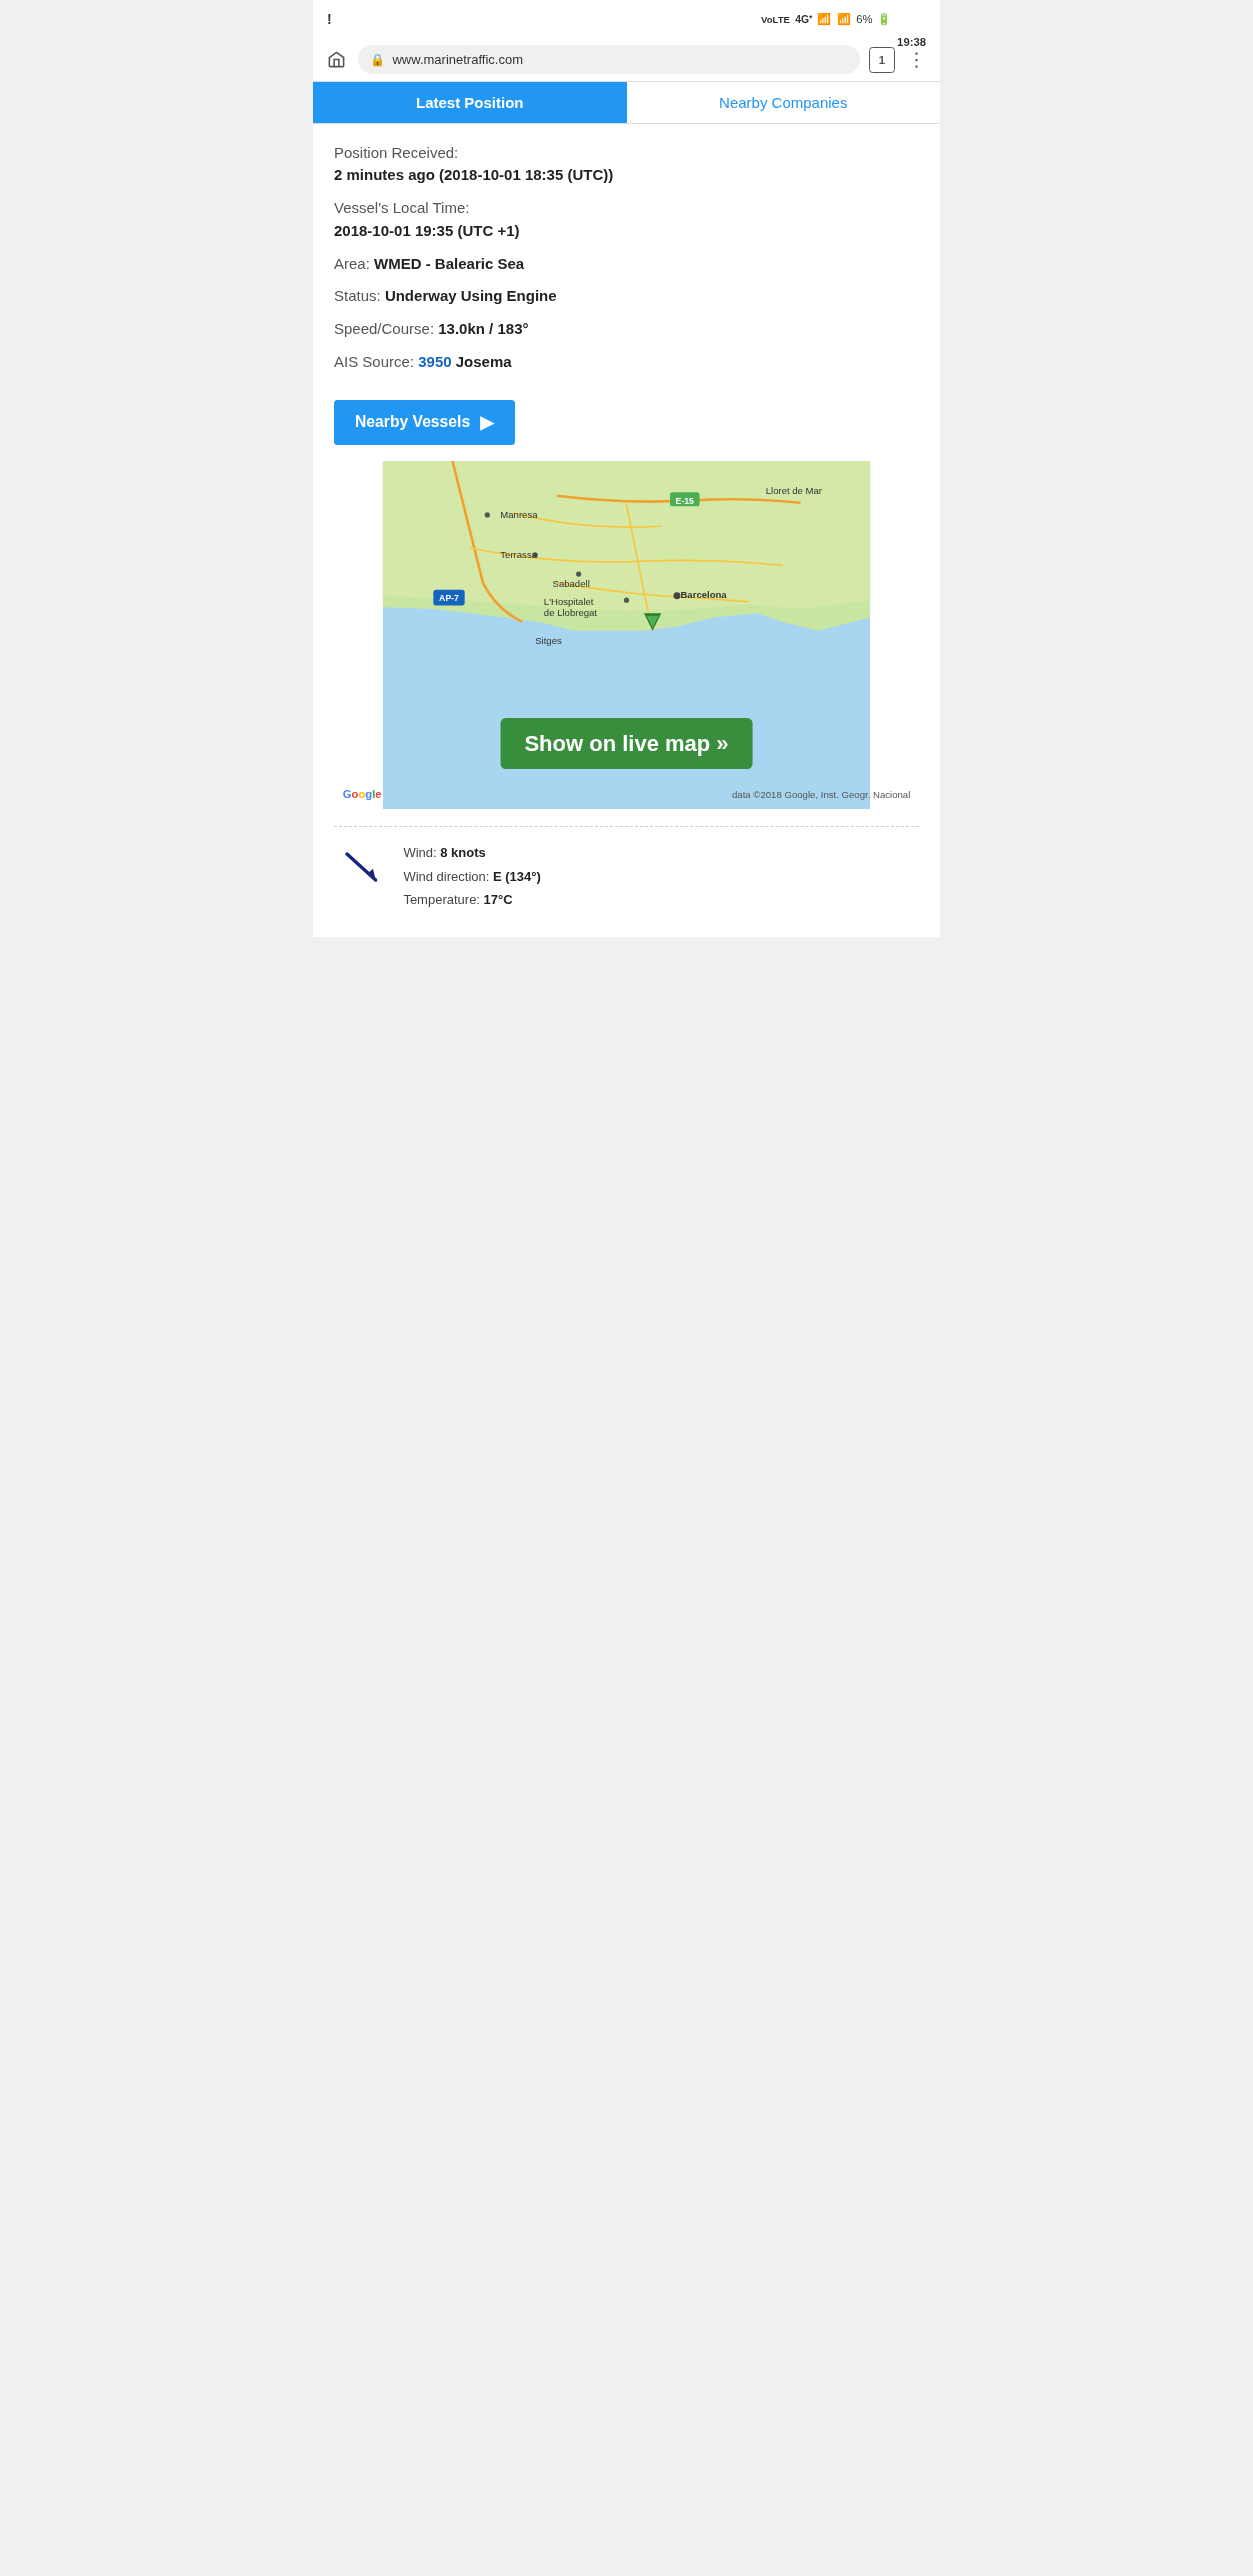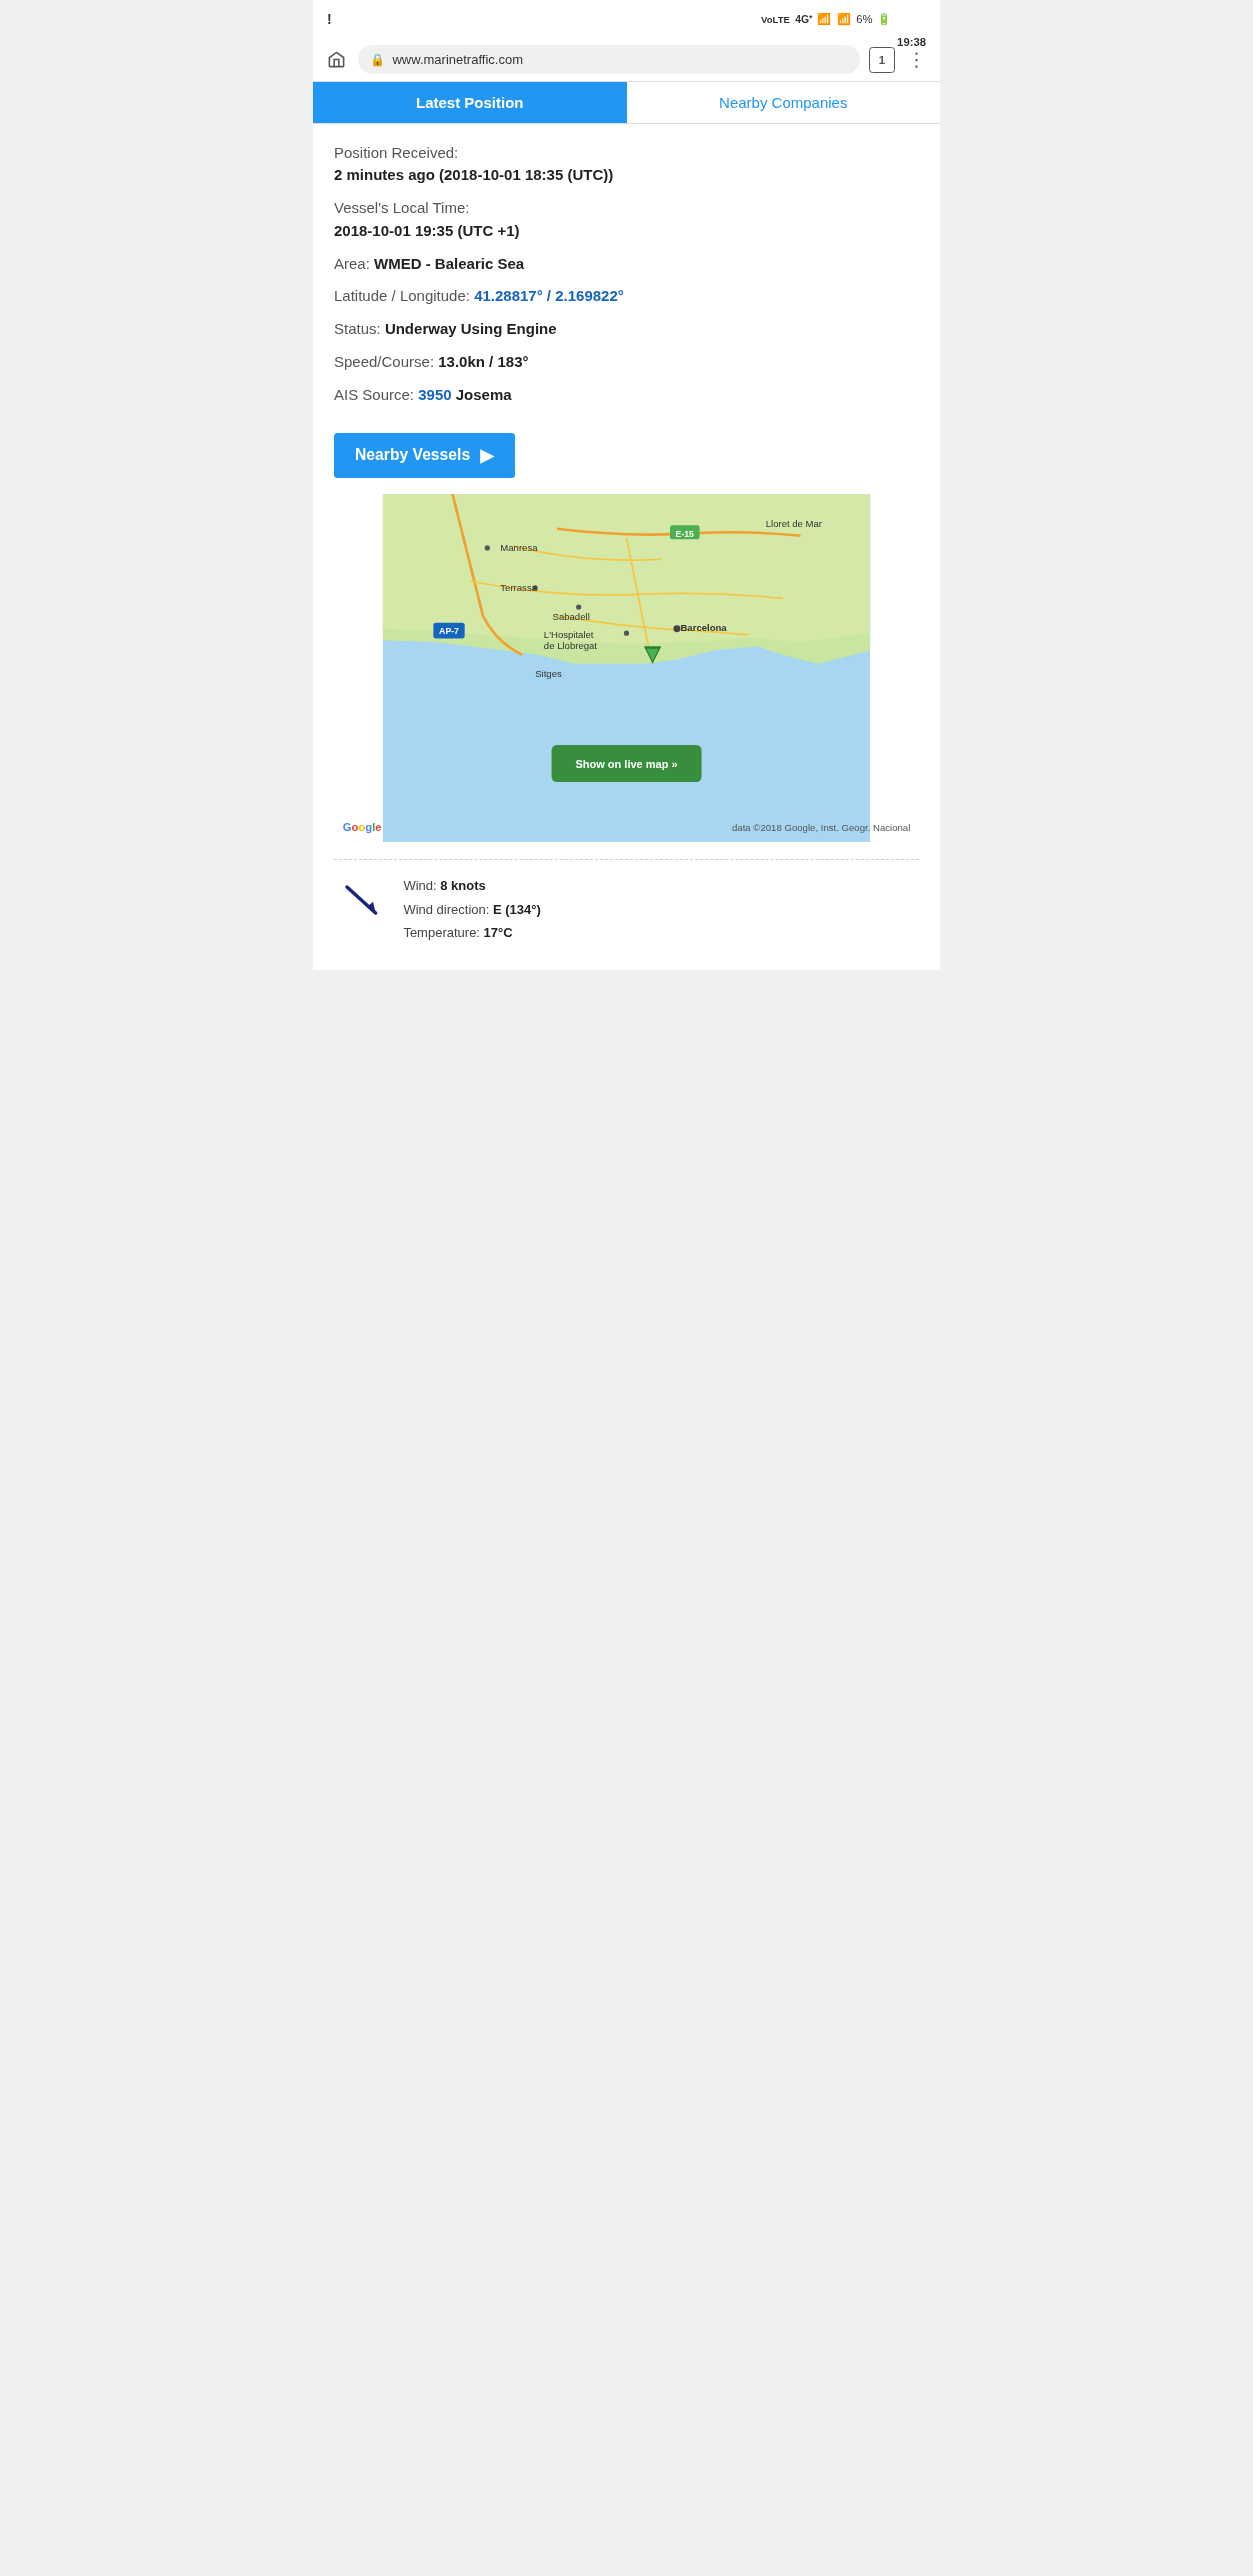--- a/index.html
+++ b/index.html
@@ -163,29 +163,29 @@
 
     
     .map-svg {
       width: 100%;
       height: 100%;
     }
 
     
     .live-map-btn {
       position: absolute;
-      bottom: 60px;
+      bottom: 40px;
       left: 50%;
       transform: translateX(-50%);
       background: #388E3C;
       color: #fff;
       border: none;
       border-radius: 5.2px;
       padding: 12.2px 24.4px;
-      font-size: 11px;
+      font-size: 22px;
       font-weight: 600;
       cursor: pointer;
       display: flex;
       align-items: center;
       gap: 7px;
       white-space: nowrap;
     }
 
     .google-logo {
       position: absolute;
@@ -289,24 +289,20 @@
     <div class="info-row">
       <span class="label">Vessel's Local Time:</span><br>
       <span class="value">2018-10-01 19:35 (UTC +1)</span>
     </div>
 
     <div class="info-row">
       <span class="label">Area:</span>
       <span class="value-normal">WMED - Balearic Sea</span>
     </div>
 
-    <div class="info-row">
-      <span class="label">Latitude / Longitude:</span>
-      <span class="value-blue">41.28817° / 2.169822°</span>
-    </div>
 
     <div class="info-row">
       <span class="label">Status:</span>
       <span class="value">Underway Using Engine</span>
     </div>
 
     <div class="info-row">
       <span class="label">Speed/Course:</span>
       <span class="value">13.0kn / 183°</span>
     </div>

